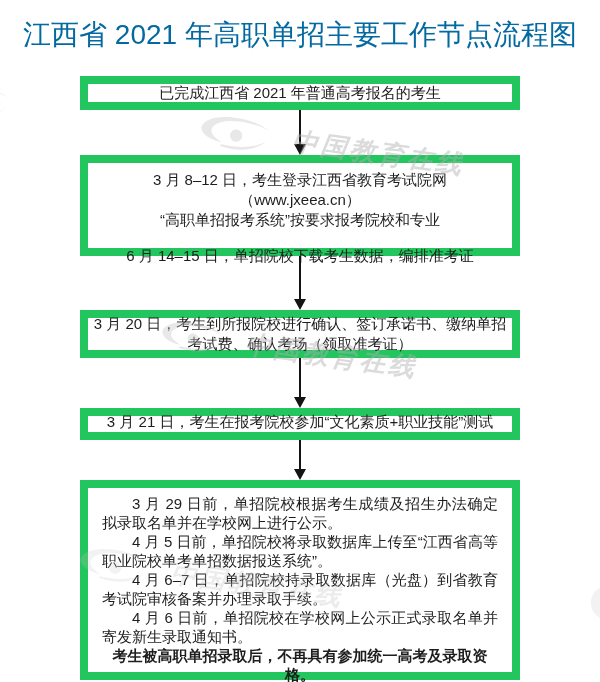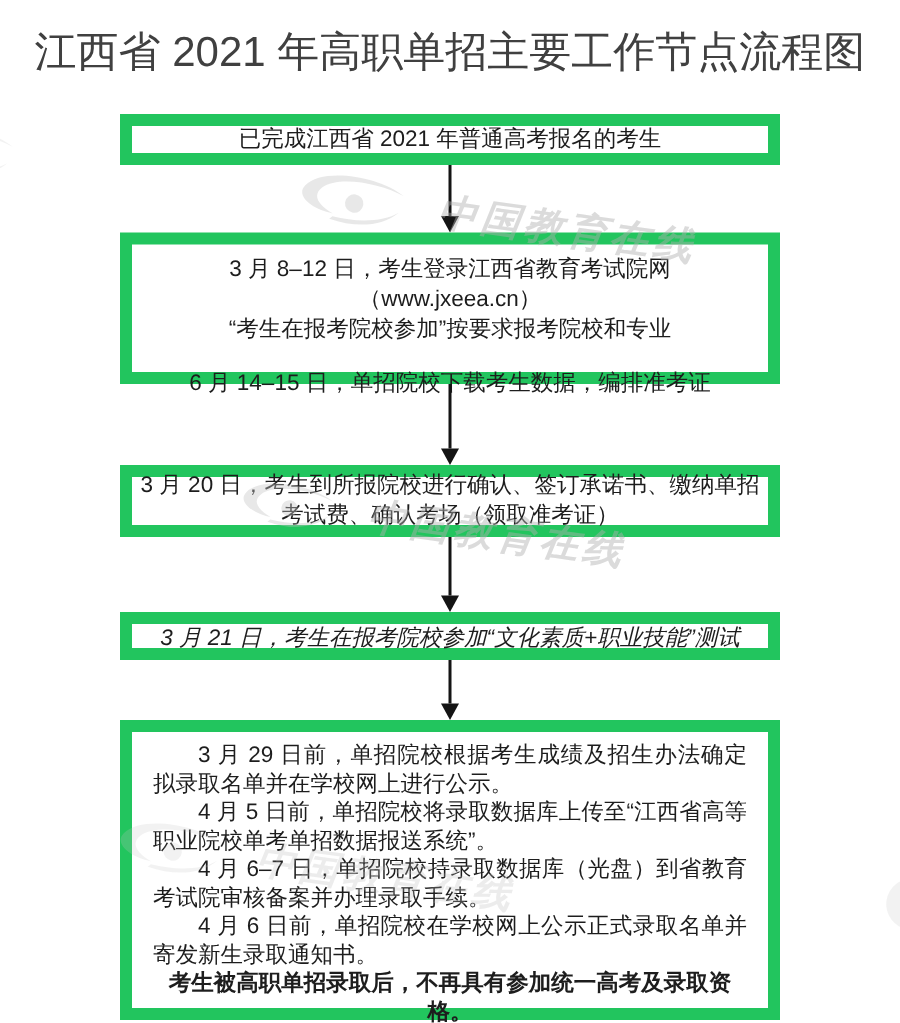--- a/index.html
+++ b/index.html
@@ -13,21 +13,21 @@
   }
   
   .title{
     margin:0;
     padding-top:20px;
     text-align:center;
     font-size:28px;
     line-height:30px;
     font-weight:500;
     letter-spacing:0px;
-    color:#404040;
+    color:#0369a1;
     white-space:nowrap;
   }
   
   .flow{
     position:absolute;
     left:80px;top:76px;
     width:440px;
     display:flex;
     flex-direction:column;
     align-items:stretch;
@@ -37,21 +37,21 @@
     border:8px solid #22c55e;
     background:transparent;
     font-size:15px;
     line-height:20px;
   }
   .center{text-align:center;}
   .box1{height:34px;display:flex;align-items:center;justify-content:center;}
   .box2{height:101px;padding:7px 14px 0;}
   .box2 .l3{margin-top:16px;}
   .box3{height:48px;display:flex;flex-direction:column;justify-content:center;padding:0 0;}
-  .box4{height:32px;display:flex;align-items:flex-start;justify-content:center;font-style:italic;}
+  .box4{height:32px;display:flex;align-items:flex-end;justify-content:center;}
   .box5{height:200px;padding:6px 14px;line-height:19px;text-align:justify;}
   .box5 p{margin:0;text-indent:2em;}
   .box5 .final{text-indent:0;text-align:center;font-weight:bold;}
   
   .arrow{
     display:flex;flex-direction:column;align-items:center;
     flex:none;
   }
   .arrow .shaft{width:2px;background:#141414;flex:1;}
   .arrow .head{
@@ -141,21 +141,21 @@
       <div class="center">已完成江西省 2021 年普通高考报名的考生</div>
     </div>
 
     <div class="arrow a1" aria-hidden="true">
       <div class="shaft"></div>
       <div class="head"></div>
     </div>
 
     <div class="box box2">
       <div class="center l1">3 月 8–12 日，考生登录江西省教育考试院网（www.jxeea.cn）</div>
-      <div class="center l2">“考生在报考院校参加”按要求报考院校和专业</div>
+      <div class="center l2">“高职单招报考系统”按要求报考院校和专业</div>
       <div class="center l3">6 月 14–15 日，单招院校下载考生数据，编排准考证</div>
     </div>
 
     <div class="arrow a2" aria-hidden="true">
       <div class="shaft"></div>
       <div class="head"></div>
     </div>
 
     <div class="box box3">
       <div class="center">3 月 20 日，考生到所报院校进行确认、签订承诺书、缴纳单招考试费、确认考场（领取准考证）</div>

